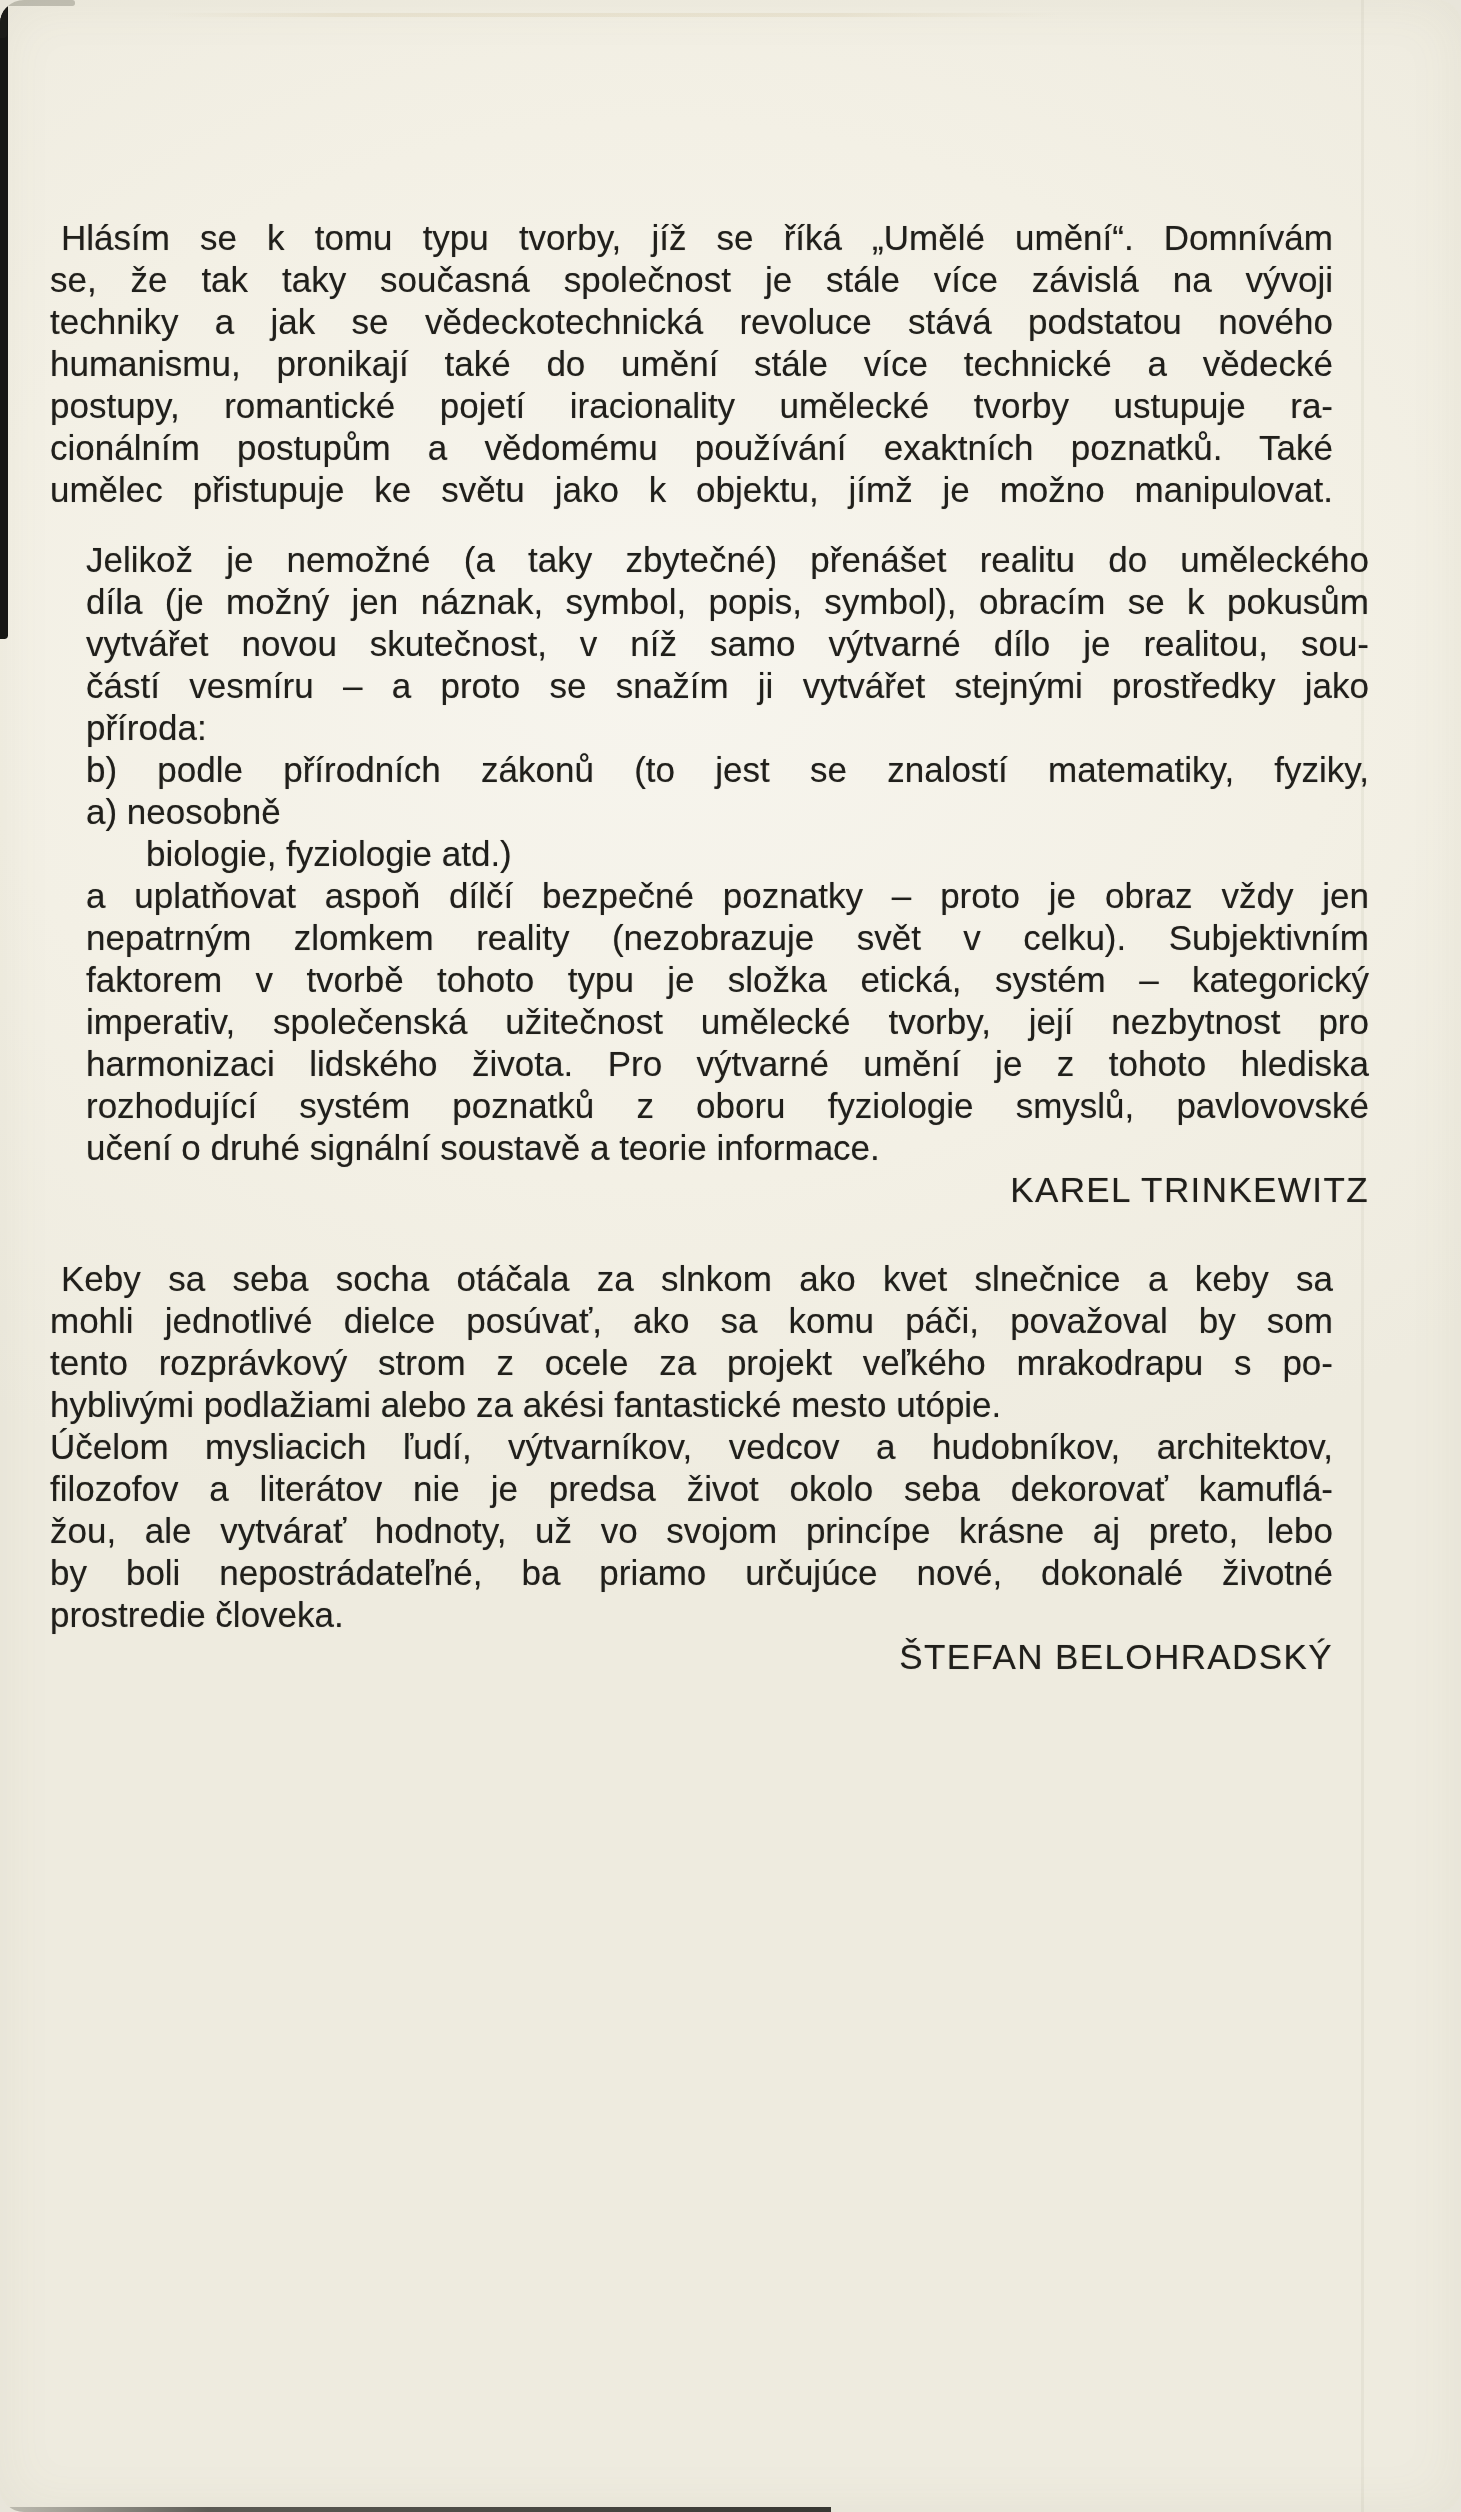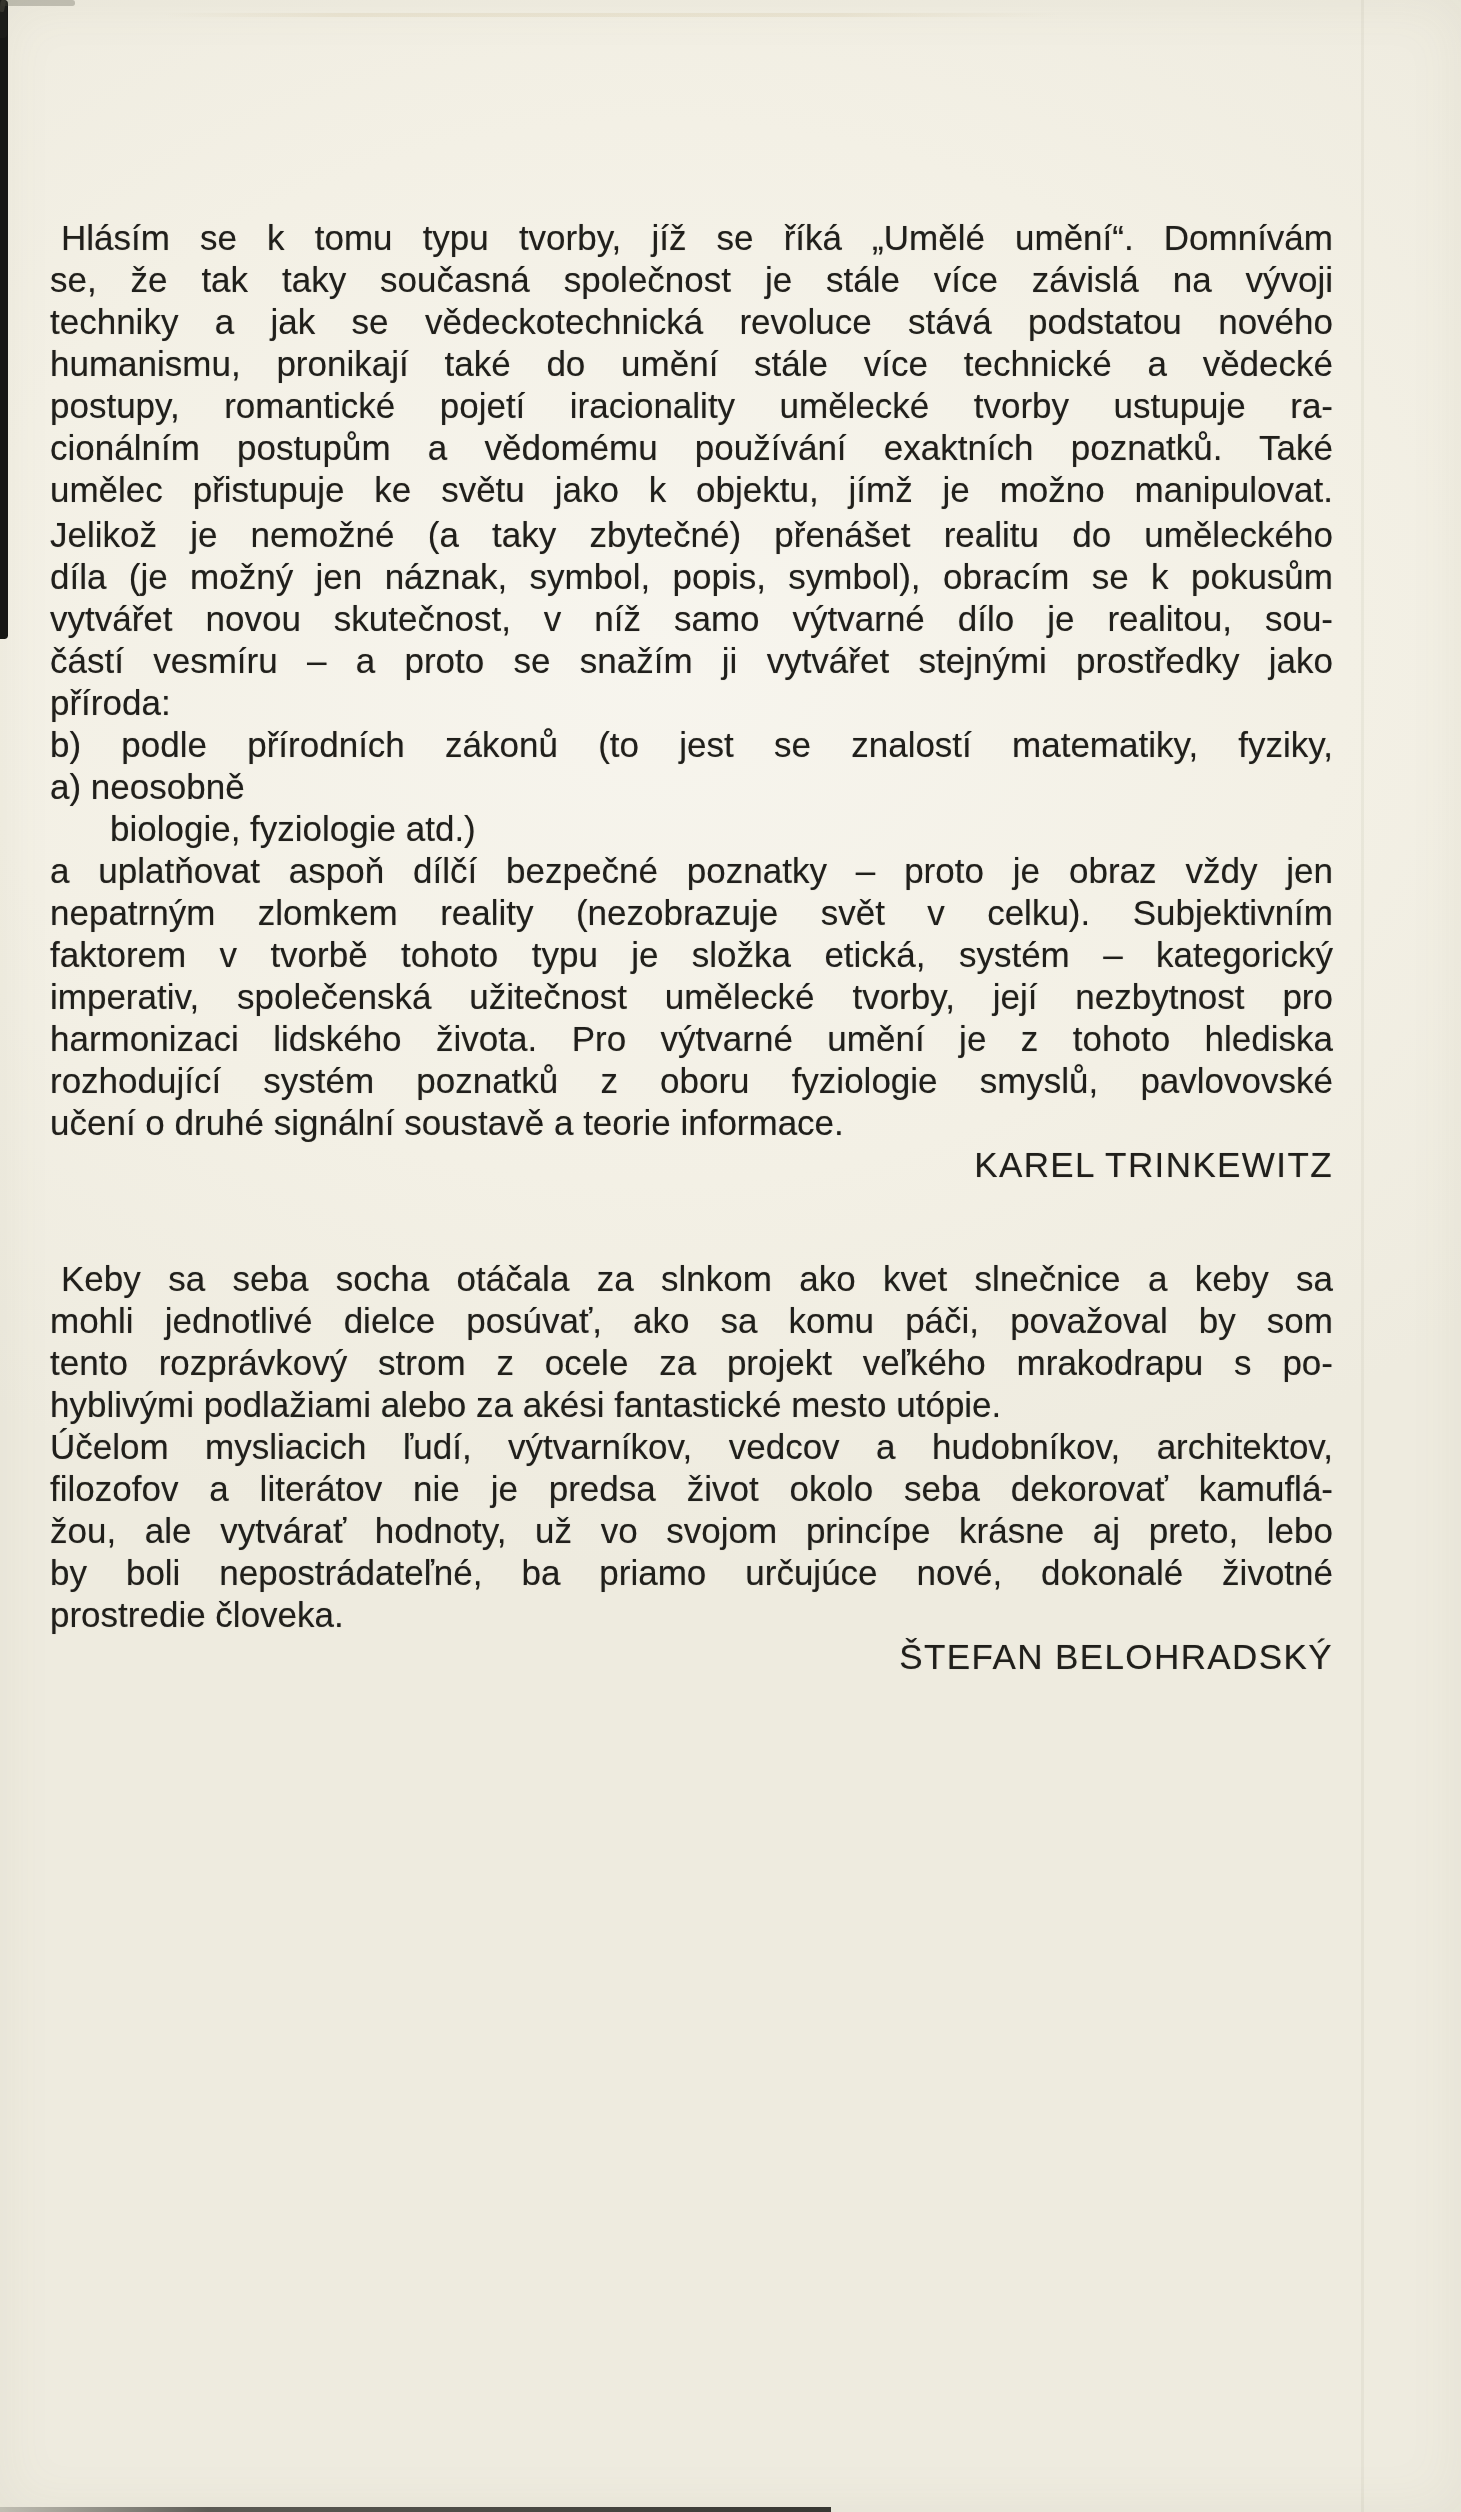--- a/index.html
+++ b/index.html
@@ -9,20 +9,21 @@
   }
   .page {
     position: relative;
     width: 1461px;
     height: 2512px;
     overflow: hidden;
     background: radial-gradient(ellipse 1187px 913px at 45% 26%, #f7f5ee 0%, #f3f0e5 58%, #eeebdf 100%);
     box-shadow: inset 0 0 55px rgba(120,110,80,0.08);
     font-family: "Liberation Sans", sans-serif;
     color: #201f1b;
+    border-radius: 24px;
   }
   
   .edge-left {
     position: absolute; left: 0; top: 7; width: 8.2px; height: 639px;
     background: #171715; border-radius: 0 3.7px 3.7px 0;
   }
   .blob { position: absolute; left: 0; background: #1d1d1a; border-radius: 0 3.7px 3.7px 0; }
   .blob.b1 { top: 745; width: 5.5px; height: 29px; opacity: .9; }
   .blob.b2 { top: 797; width: 7.3px; height: 38px; opacity: .85; }
   .blob.b3 { top: 860; width: 5.5px; height: 31px; opacity: .7; }
@@ -46,21 +47,21 @@
     position: absolute; left: 1361px; top: 0; width: 2.7px; height: 100%;
     background: rgba(120,110,85,0.07);
   }
   
   .tb {
     position: absolute; left: 50px; width: 1283px;
     font-size: 35px;
     text-shadow: 0 0 0.9px rgba(32,30,26,0.45);
   }
   .tb1 { top: 217px; }
-  .tb2 { top: 514px; }
+  .tb2 { top: 539px; margin-left: 36px; }
   .tb3 { top: 1258px; }
   .ln {
     height: 42px; line-height: 42px;
     text-align: justify; text-align-last: justify;
     white-space: nowrap;
   }
   .ln.l { text-align: left; text-align-last: left; }
   .ln.ind0 { text-indent: 11px; }
   .ln.ind { padding-left: 60px; }
   .ln.sig { text-align: right; text-align-last: right; letter-spacing: 1.4px; }

